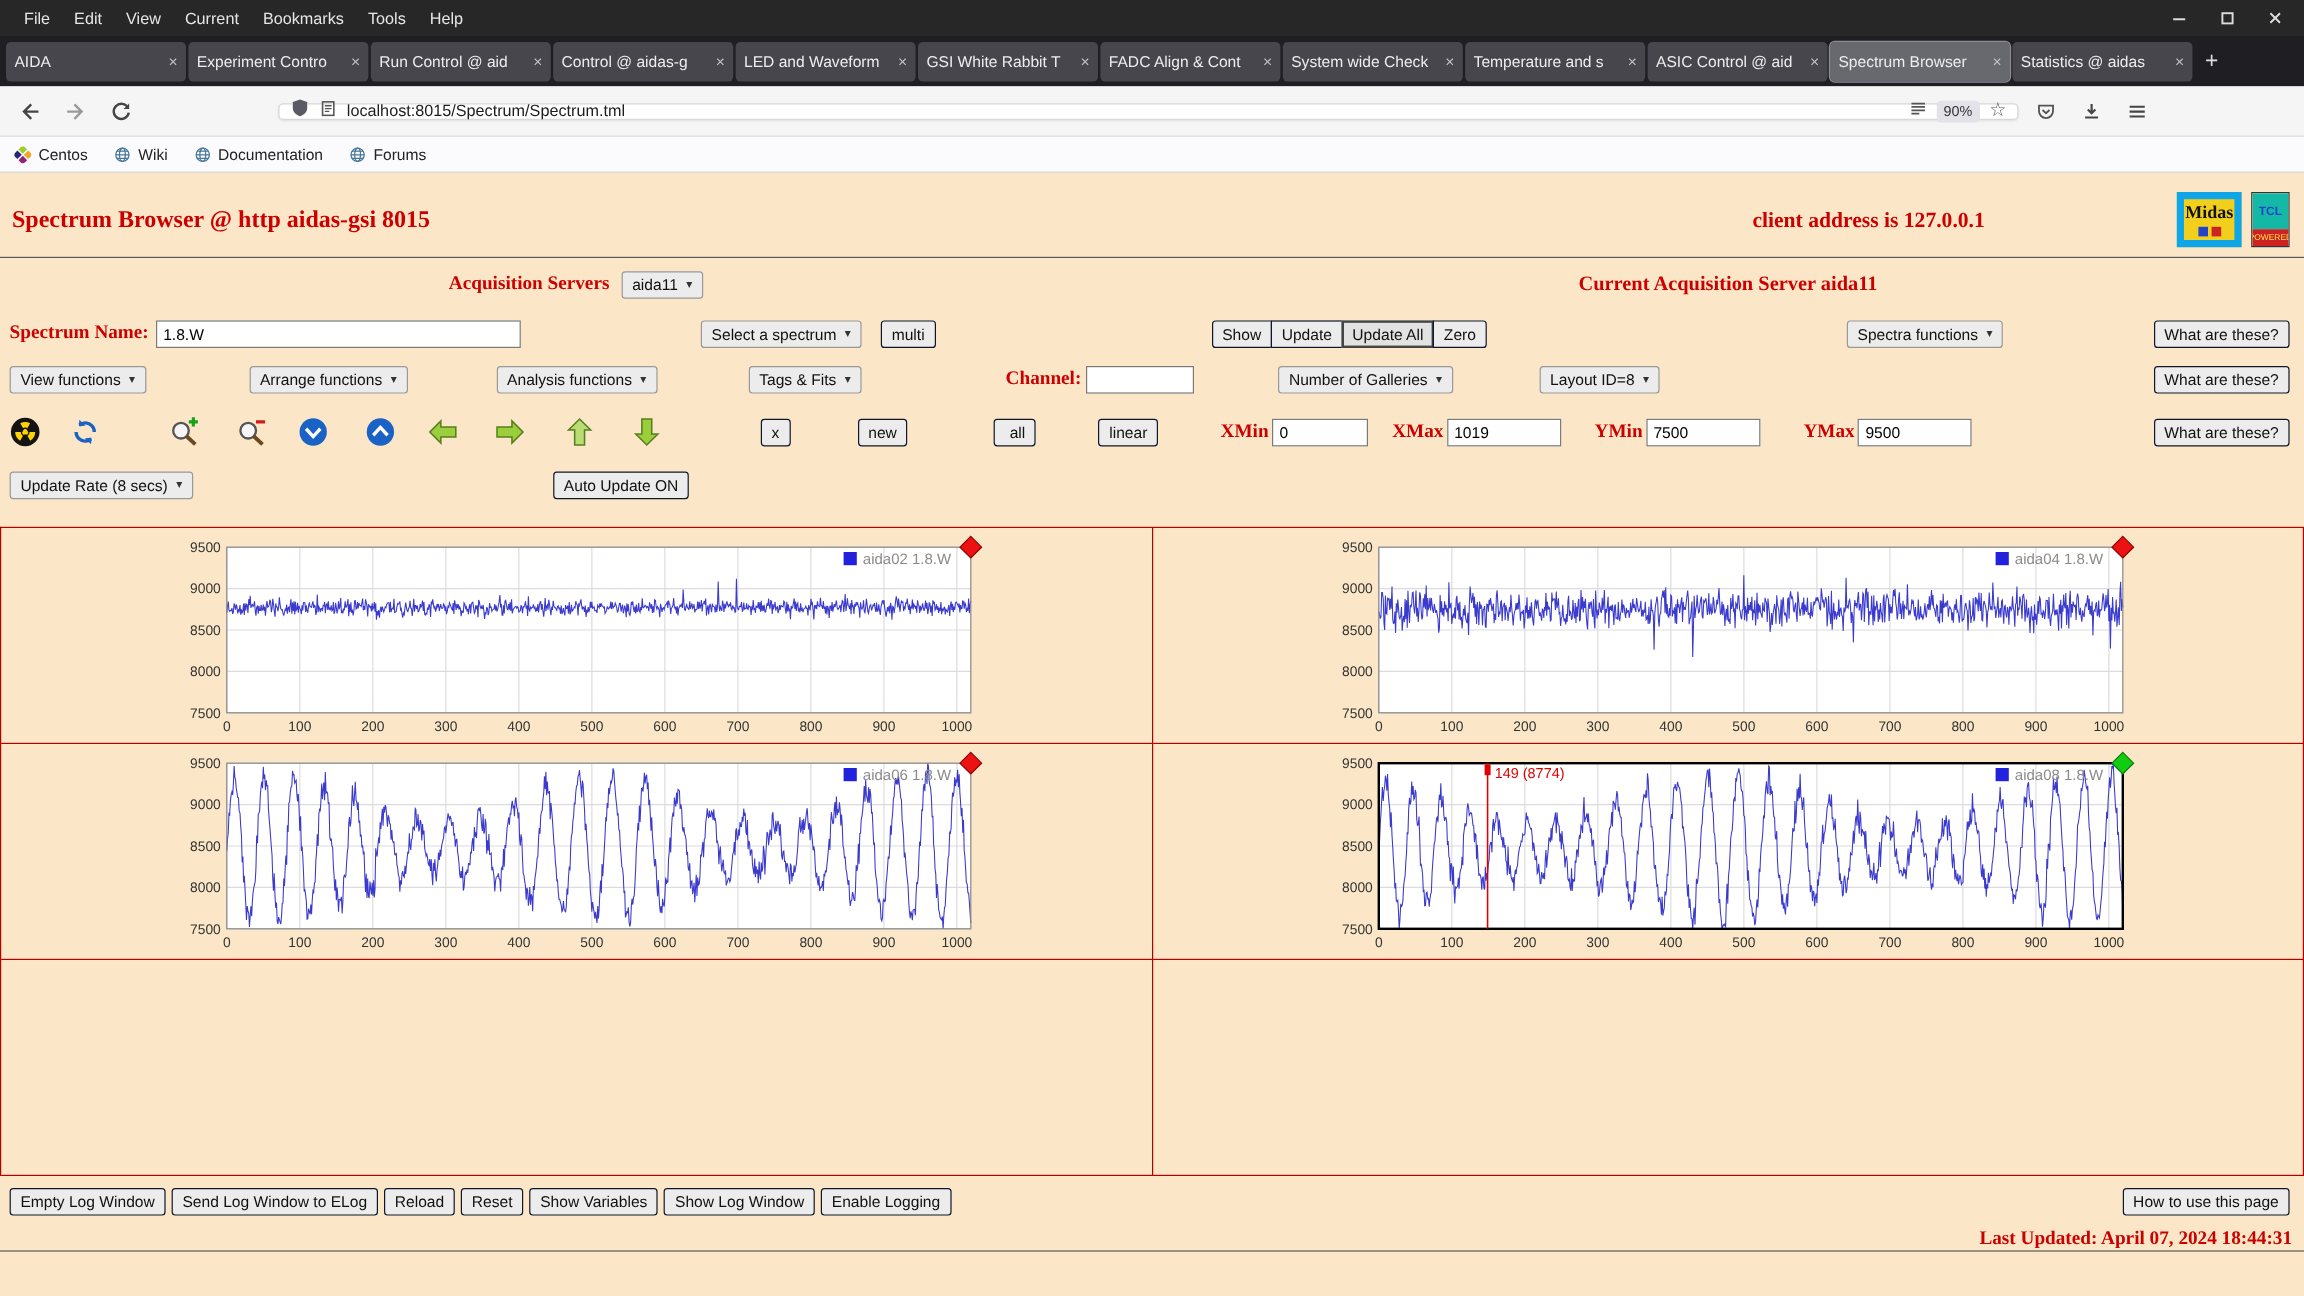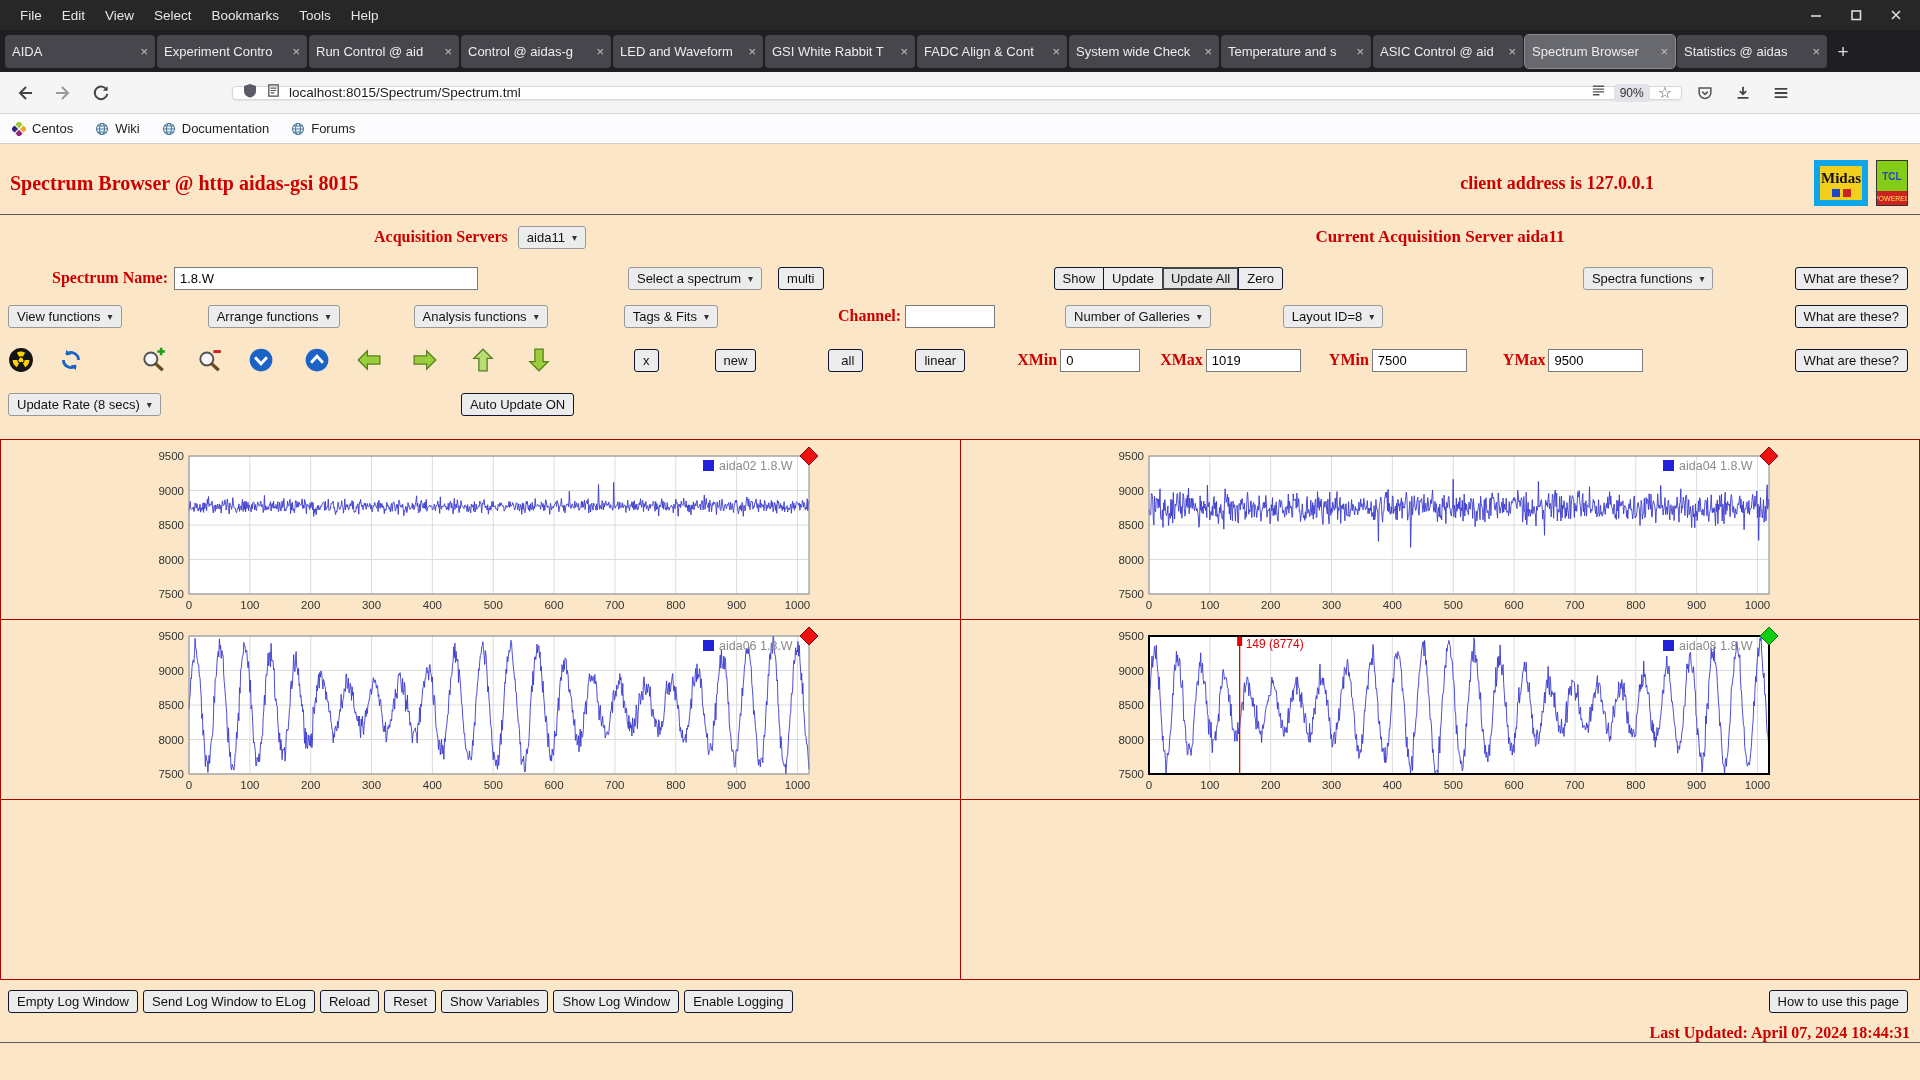--- a/index.html
+++ b/index.html
@@ -47,21 +47,21 @@
 
   .page-header{display:flex;align-items:center;padding:18px 12px 10px 10px;height:70px;}
   .page-title{font-family:"Liberation Serif",serif;font-weight:bold;color:var(--accent);font-size:20px;}
   .client-address{font-family:"Liberation Serif",serif;font-weight:bold;color:var(--accent);font-size:18px;margin-left:auto;margin-right:160px;}
   .logos{display:flex;gap:8px;align-items:center;}
   .logo-midas{width:54px;height:46px;background:#f2cf1d;border:6px solid #0ea5e9;display:flex;flex-direction:column;align-items:center;justify-content:center;font-family:"Liberation Serif",serif;font-weight:bold;font-size:15px;color:#111;}
   .logo-midas .dots{display:flex;gap:3px;margin-top:2px;}
   .logo-midas .d1{width:8px;height:8px;background:#2244cc;}
   .logo-midas .d2{width:8px;height:8px;background:#cc2222;}
   .logo-tcl{width:32px;height:46px;border:1px solid #333;display:flex;flex-direction:column;overflow:hidden;}
-  .tcl-top{flex:1;background:#84cc16;color:#2244cc;font-weight:bold;font-size:10px;display:flex;align-items:center;justify-content:center;}
+  .tcl-top{flex:1;background:#14b8a6;color:#2244cc;font-weight:bold;font-size:10px;display:flex;align-items:center;justify-content:center;}
   .tcl-bottom{height:14px;background:#cc2222;color:#ffe34d;font-size:7px;display:flex;align-items:center;justify-content:center;}
 
   hr.rule{border:none;border-top:1px solid #5a5a5a;margin:0;}
   .bottom-rule{margin-top:12px;}
 
   .acq-row{display:flex;align-items:center;height:44px;}
   .acq-left{width:50%;display:flex;align-items:center;justify-content:center;gap:10px;}
   .acq-left .serifred{font-size:16px;}
   .acq-right{width:50%;text-align:center;}
   .acq-right .serifred{font-size:17px;}
@@ -74,21 +74,21 @@
 
   .btn{font-family:"Liberation Sans",sans-serif;font-size:13px;background:#ececec;border:1px solid #0f172a;border-radius:3px;padding:3px 8px;color:#111;white-space:nowrap;}
   .btn.pressed{border:2px solid #444;background:#e2e2e2;padding:2px 7px;}
   .btn-group{display:inline-flex;}
   .btn-group .btn{margin-left:-1px;border-radius:0;}
   .btn-group .btn:first-child{border-radius:3px 0 0 3px;margin-left:0;}
   .btn-group .btn:last-child{border-radius:0 3px 3px 0;}
   .select{display:inline-flex;align-items:center;gap:7px;background:#ececec;border:1px solid #999;border-radius:3px;padding:3px 8px;font-size:13px;color:#111;white-space:nowrap;}
   .caret{font-size:10px;color:#333;}
   .txt{height:23px;border:1px solid #7a7a7a;background:#fff;font-size:13px;padding:1px 5px;font-family:"Liberation Sans",sans-serif;}
-  .red-label{font-family:"Liberation Serif",serif;font-weight:bold;color:var(--accent);font-size:16px;white-space:nowrap;margin-left:44px;}
+  .red-label{font-family:"Liberation Serif",serif;font-weight:bold;color:var(--accent);font-size:16px;white-space:nowrap;}
   .what{margin-left:auto;margin-right:4px;}
 
   .spectrum-input{width:304px;margin-left:6px;}
   .sel-spectrum{margin-left:150px;}
   .multi-btn{margin-left:16px;}
   .rowA .btn-group{margin-left:230px;}
   .sel-spectra{margin-left:300px;}
 
   .sel-arrange{margin-left:86px;}
   .sel-analysis{margin-left:74px;}
@@ -136,21 +136,21 @@
 </head>
 <body>
 
 <div id="app">
 
   <header class="menubar">
     <nav class="menus" id="menu-items">
         <span class="menu-item">File</span>
         <span class="menu-item">Edit</span>
         <span class="menu-item">View</span>
-        <span class="menu-item">Select</span>
+        <span class="menu-item">Current</span>
         <span class="menu-item">Bookmarks</span>
         <span class="menu-item">Tools</span>
         <span class="menu-item">Help</span>
       </nav>
     <div class="win-controls">
       <span class="wc">
         <svg width="16" height="16" viewBox="0 0 16 16">
             <path d="M3 9 h10" stroke="#ddd" stroke-width="1.6"></path>
           </svg>
         </span>

